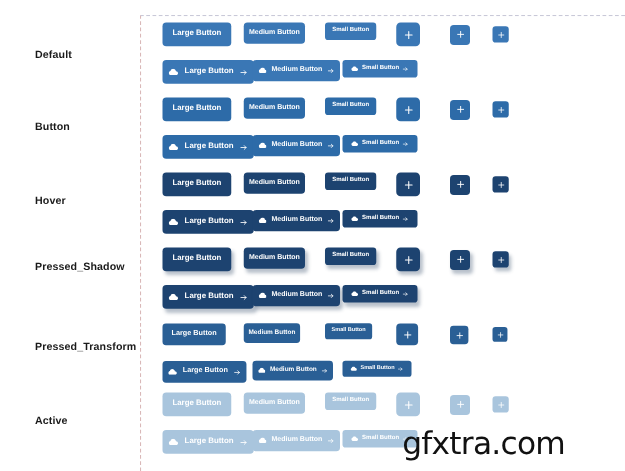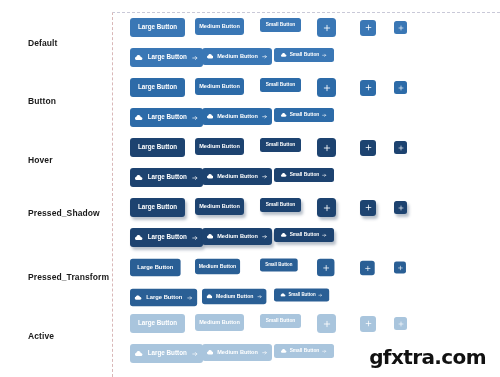--- a/index.html
+++ b/index.html
@@ -3,21 +3,21 @@
 <meta charset="utf-8">
 <style>
   html,body{margin:0;padding:0;}
   body{
     width:500px;height:377px;
     background:#ffffff;
     font-family:"Liberation Sans", sans-serif;
     overflow:hidden;
     position:relative;
   }
-  #stage{position:relative;width:460px;height:377px;padding-left:34px;}
+  #stage{position:relative;width:460px;height:377px;}
 
   
   .label-col{
     position:absolute;left:0;top:0;width:112px;height:377px;
   }
   .row-label{
     position:absolute;
     left:28px;
     font-size:8.5px;
     font-weight:bold;
@@ -75,22 +75,22 @@
   
   .has-shadow{box-shadow:2px 3px 3px rgba(20,45,80,0.30);}
 
   
   .is-transform{transform:scale(0.92);transform-origin:left center;}
 
   
   .watermark{
     position:absolute;
     right:8px;bottom:8px;
-    font-size:20px;
-    font-weight:bold;
+    font-size:25px;
+    font-weight:normal;
     color:#111111;
     letter-spacing:-0.6px;
     font-family:"DejaVu Sans", sans-serif;
   }
 </style>
 </head>
 <body>
 
 <div id="stage">
 

